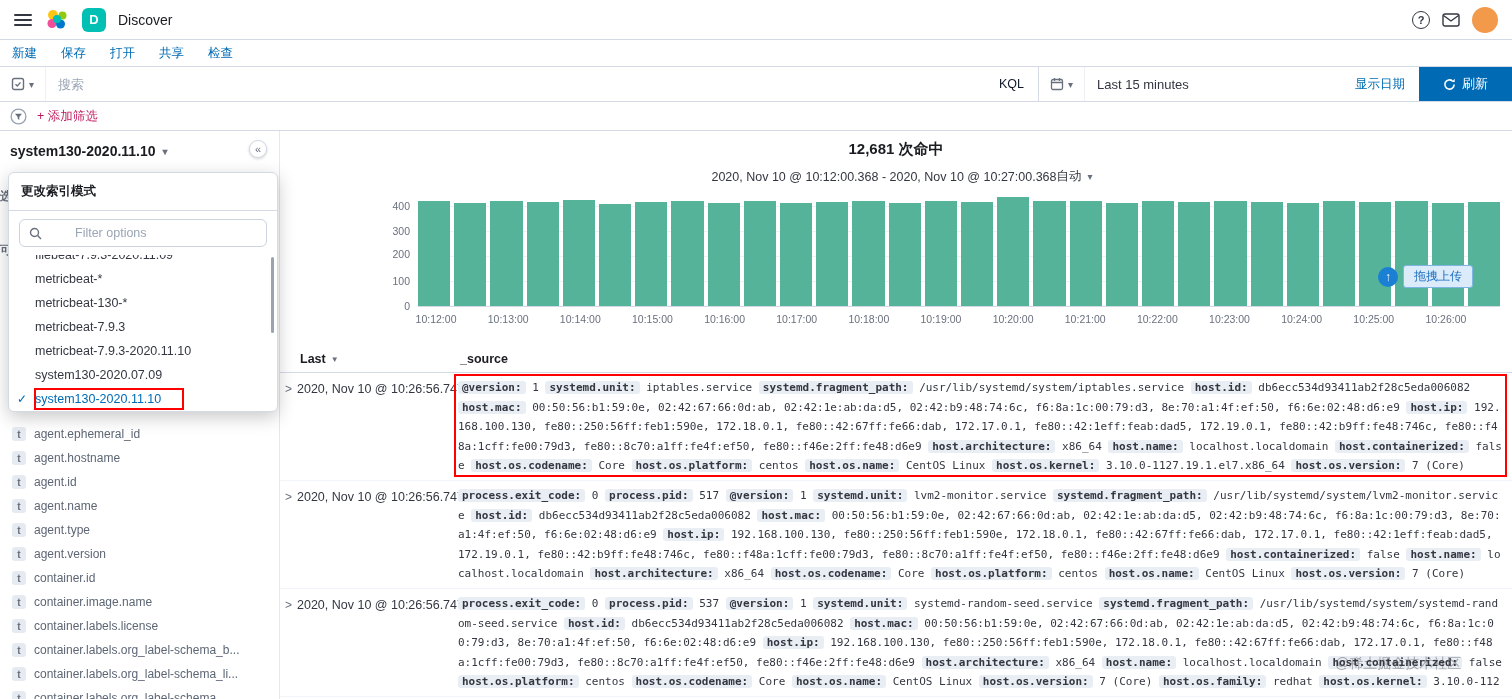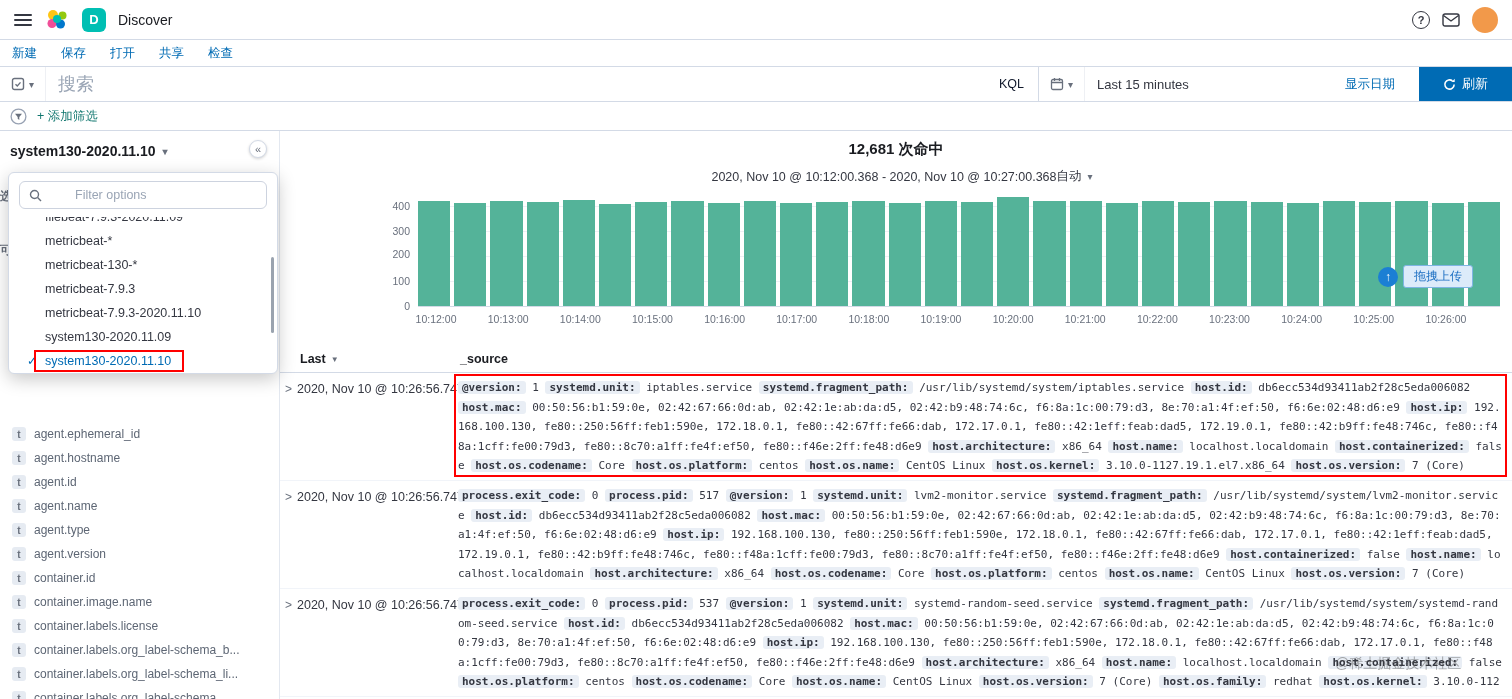--- a/index.html
+++ b/index.html
@@ -21,33 +21,33 @@
   .avatar{width:26px;height:26px;border-radius:50%;background:#f2994a;}
 
   
   #toolbar{height:27px;display:flex;align-items:center;gap:24px;padding:0 12px;border-bottom:1px solid #d3dae6;}
   .tb-link{color:#006bb4;font-size:12.5px;cursor:pointer;text-decoration:none;}
 
   
   #search-row{height:35px;display:flex;align-items:stretch;border-bottom:1px solid #d3dae6;}
   .query-box{flex:1;display:flex;align-items:center;border-right:1px solid #d3dae6;}
   .saved-query-btn{width:46px;height:100%;display:flex;align-items:center;justify-content:center;gap:4px;border-right:1px solid #eef0f4;background:#fff;border-top:none;border-bottom:none;border-left:none;color:#69707d;cursor:pointer;}
-  .search-input{flex:1;height:100%;border:none;outline:none;font-size:18px;padding:0 12px;color:#8b5cf6;font-family:"Liberation Sans",sans-serif;}
+  .search-input{flex:1;height:100%;border:none;outline:none;font-size:13px;padding:0 12px;color:#8b5cf6;font-family:"Liberation Sans",sans-serif;}
   .search-input::placeholder{color:#9aa5b5;}
   .kql{color:#0f172a;font-size:12.5px;padding:0 14px;cursor:pointer;}
   .datepicker{width:380px;display:flex;align-items:center;background:#fff;}
   .cal-seg{width:46px;height:100%;display:flex;align-items:center;justify-content:center;gap:4px;border-right:1px solid #eef0f4;color:#69707d;cursor:pointer;}
   .time-range{font-size:13px;padding-left:12px;color:#343741;flex:1;cursor:pointer;}
-  .show-dates{color:#006bb4;font-size:12.5px;padding-right:24px;cursor:pointer;white-space:nowrap;}
+  .show-dates{color:#006bb4;font-size:12.5px;padding-right:14px;cursor:pointer;white-space:nowrap;}
   .refresh-btn{width:93px;background:#006bb4;color:#fff;border:none;font-size:13px;display:flex;align-items:center;justify-content:center;gap:6px;cursor:pointer;}
 
   
   #filter-row{height:29px;display:flex;align-items:center;gap:10px;padding:0 10px;border-bottom:1px solid #d3dae6;}
   .filter-gear{display:flex;align-items:center;cursor:pointer;}
-  .add-filter{color:#0f766e;font-size:12.5px;cursor:pointer;text-decoration:none;}
+  .add-filter{color:#be185d;font-size:12.5px;cursor:pointer;text-decoration:none;}
 
   
   #content{position:relative;height:568px;display:flex;overflow:hidden;}
   #sidebar{width:280px;position:relative;border-right:1px solid #e3e8f0;overflow:hidden;}
   .ip-trigger{display:flex;align-items:center;gap:7px;padding:12px 10px 0 10px;font-size:14px;font-weight:600;color:#1a1c21;cursor:pointer;}
   .chev{color:#69707d;font-size:10px;}
   .collapse-btn{position:absolute;right:12px;top:9px;width:18px;height:18px;border-radius:50%;background:#fff;border:1px solid #d3dae6;color:#69707d;font-size:11px;display:flex;align-items:center;justify-content:center;box-shadow:0 1px 3px rgba(0,0,0,.18);cursor:pointer;}
   .sliver{position:absolute;left:0;width:8px;overflow:hidden;font-size:12px;font-weight:700;color:#69707d;white-space:nowrap;}
   #field-list{position:absolute;top:291px;left:0;right:0;}
   .field-item{height:24px;display:flex;align-items:center;gap:8px;padding:0 12px;font-size:12px;color:#5d6674;cursor:pointer;white-space:nowrap;overflow:hidden;}
@@ -92,21 +92,21 @@
   .red-box{position:absolute;border:2px solid #ff0000;pointer-events:none;z-index:6;}
   .row-red{left:174px;right:5px;top:1px;bottom:3px;}
 
   
   #index-popover{position:absolute;left:8px;top:172px;width:270px;background:#fff;border:1px solid #d3dae6;border-radius:6px;box-shadow:0 5px 18px rgba(0,0,0,.22);z-index:40;}
   .pop-title{padding:10px 12px;font-size:12.5px;font-weight:700;color:#1a1c21;border-bottom:1px solid #d3dae6;}
   .pop-search{margin:8px 10px;height:28px;border:1px solid #cdd3df;border-radius:6px;display:flex;align-items:center;gap:7px;padding:0 9px;background:#fff;}
   .pop-search input{border:none;outline:none;flex:1;font-size:12.5px;color:#343741;font-family:"Liberation Sans",sans-serif;margin-left:26px;}
   .pop-search input::placeholder{color:#9aa5b5;}
   .pop-list{height:156px;overflow:hidden;position:relative;padding-bottom:2px;}
-  .opt{height:24px;display:flex;align-items:center;padding:0 18px;font-size:12.5px;color:#343741;position:relative;cursor:pointer;}
+  .opt{height:24px;display:flex;align-items:center;padding:0 8px;font-size:12.5px;color:#343741;position:relative;cursor:pointer;}
   .opt .chk{width:18px;color:#006bb4;font-size:12px;flex:0 0 18px;}
   .opt.clipped{margin-top:-12px;color:#343741;}
   .opt.selected .opt-label{color:#006bb4;}
   .pop-scrollbar{position:absolute;right:3px;top:6px;width:3px;height:76px;background:#9aa3af;border-radius:2px;}
   .opt-red{left:25px;top:1px;width:150px;height:22px;}
 
   .watermark{position:absolute;left:1335px;top:655px;font-size:14px;color:rgba(70,70,70,.45);z-index:50;pointer-events:none;}
 </style>
 </head>
 <body>
@@ -361,20 +361,21 @@
               <span class="row-expand">&gt;</span>
               <div class="row-time">2020, Nov 10 @ 10:26:56.747</div>
               <div class="row-source"><mark class="src-key">process.exit_code:</mark> <span class="src-val">0</span>  <mark class="src-key">process.pid:</mark> <span class="src-val">537</span>  <mark class="src-key">@version:</mark> <span class="src-val">1</span>  <mark class="src-key">systemd.unit:</mark> <span class="src-val">systemd-random-seed.service</span>  <mark class="src-key">systemd.fragment_path:</mark> <span class="src-val">/usr/lib/systemd/system/systemd-random-seed.service</span>  <mark class="src-key">host.id:</mark> <span class="src-val">db6ecc534d93411ab2f28c5eda006082</span>  <mark class="src-key">host.mac:</mark> <span class="src-val">00:50:56:b1:59:0e, 02:42:67:66:0d:ab, 02:42:1e:ab:da:d5, 02:42:b9:48:74:6c, f6:8a:1c:00:79:d3, 8e:70:a1:4f:ef:50, f6:6e:02:48:d6:e9</span>  <mark class="src-key">host.ip:</mark> <span class="src-val">192.168.100.130, fe80::250:56ff:feb1:590e, 172.18.0.1, fe80::42:67ff:fe66:dab, 172.17.0.1, fe80::f48a:1cff:fe00:79d3, fe80::8c70:a1ff:fe4f:ef50, fe80::f46e:2ff:fe48:d6e9</span>  <mark class="src-key">host.architecture:</mark> <span class="src-val">x86_64</span>  <mark class="src-key">host.name:</mark> <span class="src-val">localhost.localdomain</span>  <mark class="src-key">host.containerized:</mark> <span class="src-val">false</span>  <mark class="src-key">host.os.platform:</mark> <span class="src-val">centos</span>  <mark class="src-key">host.os.codename:</mark> <span class="src-val">Core</span>  <mark class="src-key">host.os.name:</mark> <span class="src-val">CentOS Linux</span>  <mark class="src-key">host.os.version:</mark> <span class="src-val">7 (Core)</span>  <mark class="src-key">host.os.family:</mark> <span class="src-val">redhat</span>  <mark class="src-key">host.os.kernel:</mark> <span class="src-val">3.10.0-1127.19.1.el7.x86_64</span>  </div>
             </div>
           </div>
       </div>
     </main>
   </div>
 
   <div id="index-popover">
+    <div class="pop-title">更改索引模式</div>
     <div class="pop-search">
       <svg width="13" height="13" viewBox="0 0 13 13" aria-hidden="true">
         <circle cx="5.5" cy="5.5" r="4" fill="none" stroke="#69707d" stroke-width="1.4"></circle>
         <path d="M8.6 8.6 12 12" stroke="#69707d" stroke-width="1.4"></path>
       </svg>
       <input value="" placeholder="Filter options" style="">
     </div>
     <div class="pop-list">
         <div class="opt clipped">
           <span class="chk"></span>
@@ -391,21 +392,21 @@
         <div class="opt">
           <span class="chk"></span>
           <span class="opt-label">metricbeat-7.9.3</span>
         </div>
         <div class="opt">
           <span class="chk"></span>
           <span class="opt-label">metricbeat-7.9.3-2020.11.10</span>
         </div>
         <div class="opt">
           <span class="chk"></span>
-          <span class="opt-label">system130-2020.11.09</span>
+          <span class="opt-label">system130-2020.07.09</span>
         </div>
         <div class="opt selected">
           <span class="chk">✓</span>
           <span class="opt-label">system130-2020.11.10</span>
           <div class="red-box opt-red"></div>
         </div>
       </div>
     <span class="pop-scrollbar" style="position:absolute;right:3px;top:84px;"></span>
   </div>
 

